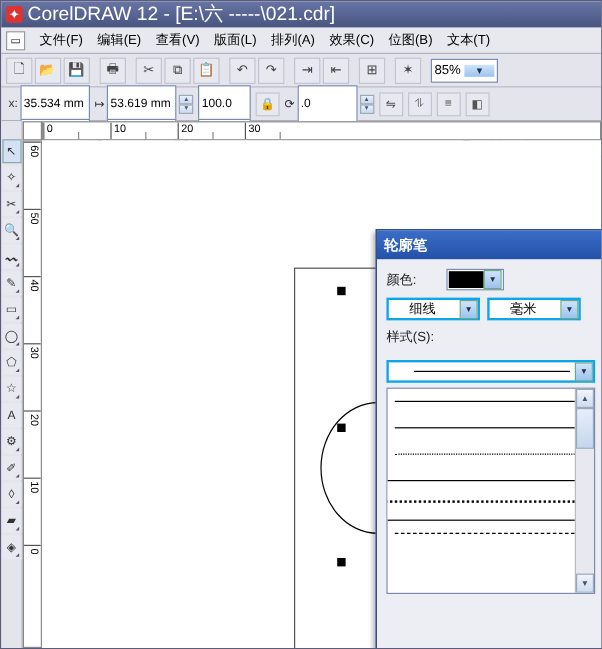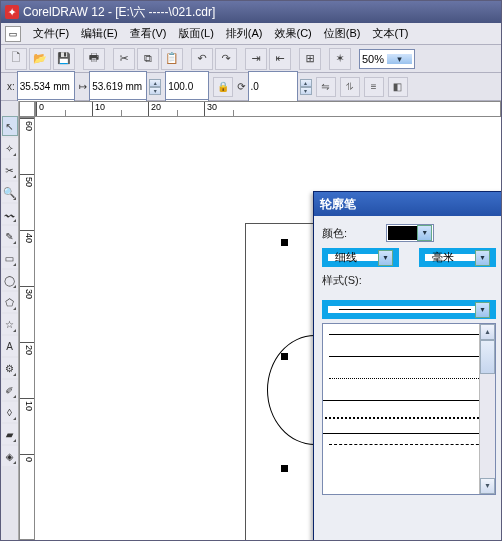--- a/index.html
+++ b/index.html
@@ -1,20 +1,20 @@
 <!DOCTYPE html>
 <html><head>
 <meta charset="utf-8">
 <style>
 *{box-sizing:border-box;margin:0;padding:0;font-family:"SimSun",Arial,sans-serif;font-size:11px}
 body{background:#fff;overflow:hidden}
 .app{width:502px;height:541px;background:#e0e0e8;border:1px solid #5b5c7b;position:relative;overflow:hidden}
 .titlebar{height:22px;background:linear-gradient(#6874a4,#485480);color:#fff;display:flex;align-items:center;padding:0 4px}
 .titlebar .ico{width:14px;height:14px;background:#d33;border-radius:2px;margin-right:4px;display:inline-flex;align-items:center;justify-content:center}
-.titlebar .t{font-size:12px}
+.titlebar .t{font-size:16px}
 .menubar{height:22px;background:#e8e8ef;display:flex;align-items:center;padding:2px 4px;border-bottom:1px solid #b0b0c0}
 .menubar .mico{width:16px;height:16px;background:#fff;border:1px solid #999;margin-right:6px;display:inline-flex;align-items:center;justify-content:center;font-size:9px}
 .menubar .mi{padding:14px 6px;cursor:default}
 .toolbar{height:28px;background:#e4e4ec;display:flex;align-items:center;padding:2px 4px;border-bottom:1px solid #b0b0c0;gap:2px}
 .tbtn{width:22px;height:22px;background:#e8e8f0;border:1px solid #c4c4d0;display:inline-flex;align-items:center;justify-content:center;font-size:11px;color:#444}
 .tsep{width:4px}
 .zoom{height:20px;width:56px;border:1px solid #7a8ab0;background:#fff;display:flex;align-items:center;padding:0 2px}
 .zoom span{flex:1}
 .zoom .dd{width:14px;background:linear-gradient(#cfe3fb,#9bc3ee);text-align:center;font-size:9px;color:#234}
 .propbar{height:28px;background:#e4e4ec;display:flex;align-items:center;padding:2px 6px;border-bottom:1px solid #b0b0c0;gap:4px}
@@ -34,26 +34,26 @@
 .tool{width:16px;height:20px;margin:1px auto;background:#e8e8f0;border:1px solid transparent;display:flex;align-items:center;justify-content:center;font-size:10px;color:#333;position:relative}
 .tool.sel{background:#d4e0f4;border:1px solid #8aa}
 .tool .corner{position:absolute;right:1px;bottom:1px;width:0;height:0;border-right:3px solid #555;border-top:3px solid transparent}
 .canvas{position:absolute;left:34px;top:116px;right:0;bottom:0;background:#fff;overflow:hidden}
 .shadow{position:absolute;left:214px;top:110px;width:124px;height:336px;background:#d0d0d0}
 .page{position:absolute;left:210px;top:106px;width:124px;height:336px;background:#fff;border:1px solid #555}
 .handle{position:absolute;width:7px;height:7px;background:#000}
 .dialog{position:absolute;right:-4px;top:190px;width:192px;height:350px;background:#eceef4;border:1px solid #0a246a;box-shadow:-2px 2px 4px rgba(0,0,0,0.3)}
 .dtitle{height:24px;background:linear-gradient(#3b6ec8,#2451a8);color:#fff;display:flex;align-items:center;padding:0 6px;font-size:12px;font-weight:bold}
 .dbody{padding:8px}
-.drow{display:flex;align-items:center;margin-bottom:6px;gap:20px}
+.drow{display:flex;align-items:center;margin-bottom:6px;gap:6px}
 .drow .lab{width:44px;color:#222}
 .swatch{width:48px;height:18px;border:1px solid #7a8ab0;background:#fff;display:flex;align-items:center;padding:1px}
 .swatch .c{width:30px;height:14px;background:#000}
 .swatch .dd,.combo .dd{width:15px;height:16px;margin-left:auto;background:linear-gradient(#cfe3fb,#9bc3ee);border:1px solid #6a8;text-align:center;font-size:8px;color:#234;line-height:14px}
-.combo{height:19px;border:6px solid #0ea5e9;background:#fff;display:flex;align-items:center;padding:0 0 0 7px}
+.combo{height:19px;border:2px solid #0ea5e9;background:#fff;display:flex;align-items:center;padding:0 0 0 17px}
 .combo span{flex:1;font-size:11px}
 .stylebox{margin-top:4px;border:1px solid #7a8ab0;background:#fff;height:172px;position:relative;overflow:hidden}
 .stylebox .item{height:22px;border-bottom:1px dotted transparent;padding:10px 6px 0 6px}
 .line-solid{border-top:1.5px solid #000}
 .line-solid-thin{border-top:1px solid #000}
 .line-dot{border-top:1px dotted #000}
 .line-dash{border-top:1px dashed #000}
 .enlarge{position:absolute;left:-48px;top:76px;width:230px;height:34px;background:#fff;border:1.5px solid #000}
 .enlarge .dl{margin:16px 6px 0 6px;border-top:2px dotted #000}
 .sbar{position:absolute;right:0;top:0;bottom:0;width:16px;background:#e8e8f0;border-left:1px solid #bbb}
@@ -100,21 +100,21 @@
   <span class="tbtn">↷</span>
   <span class="tsep"></span>
   <span class="tbtn">⇥</span>
   <span class="tbtn">⇤</span>
   <span class="tsep"></span>
   <span class="tbtn">⊞</span>
   <span class="tsep"></span>
   <span class="tbtn">✶</span>
   <span class="tsep"></span>
   <div class="zoom">
-    <span>50%</span>
+    <span>85%</span>
     <span class="dd">▾</span>
   </div>
  </div>
 
  <div class="propbar">
   <div class="fld">
     <span class="lbl">x:</span>
     <input value="35.534 mm" style="">
   </div>
   <div class="fld">

